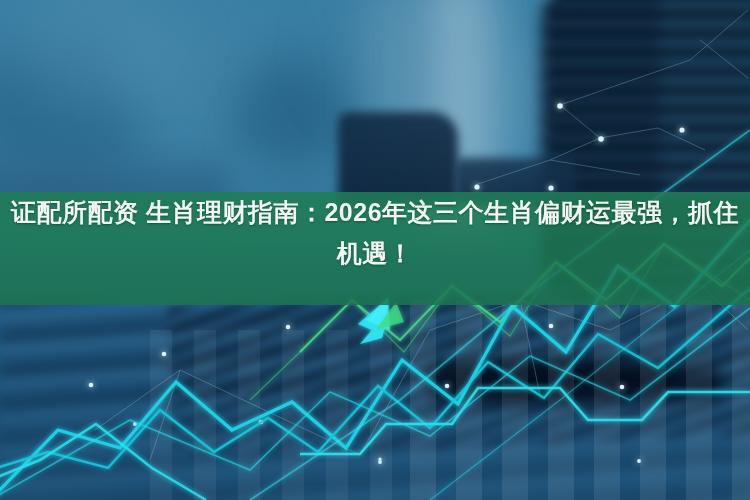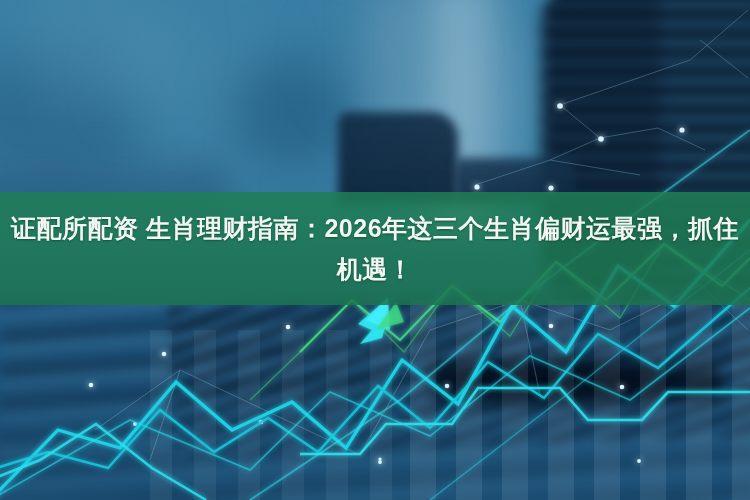--- a/index.html
+++ b/index.html
@@ -127,21 +127,21 @@
   
   svg.overlay{position:absolute;left:0;top:0;width:750px;height:500px;}
 
   
   .band{
     position:absolute;left:0;width:750px;
     background:linear-gradient(180deg,
       rgba(31,126,85,.86) 0%,
       rgba(30,122,83,.84) 45%,
       rgba(28,116,80,.86) 100%);
-    display:flex;align-items:center;justify-content:center;
+    display:flex;align-items:flex-start;justify-content:center;
   }
   .band-title{
     width:100%;
     text-align:center;
     color:#f2f6f3;
     font-size:25px;
     font-weight:bold;
     line-height:41px;
     letter-spacing:.5px;
     padding:0 6px;

